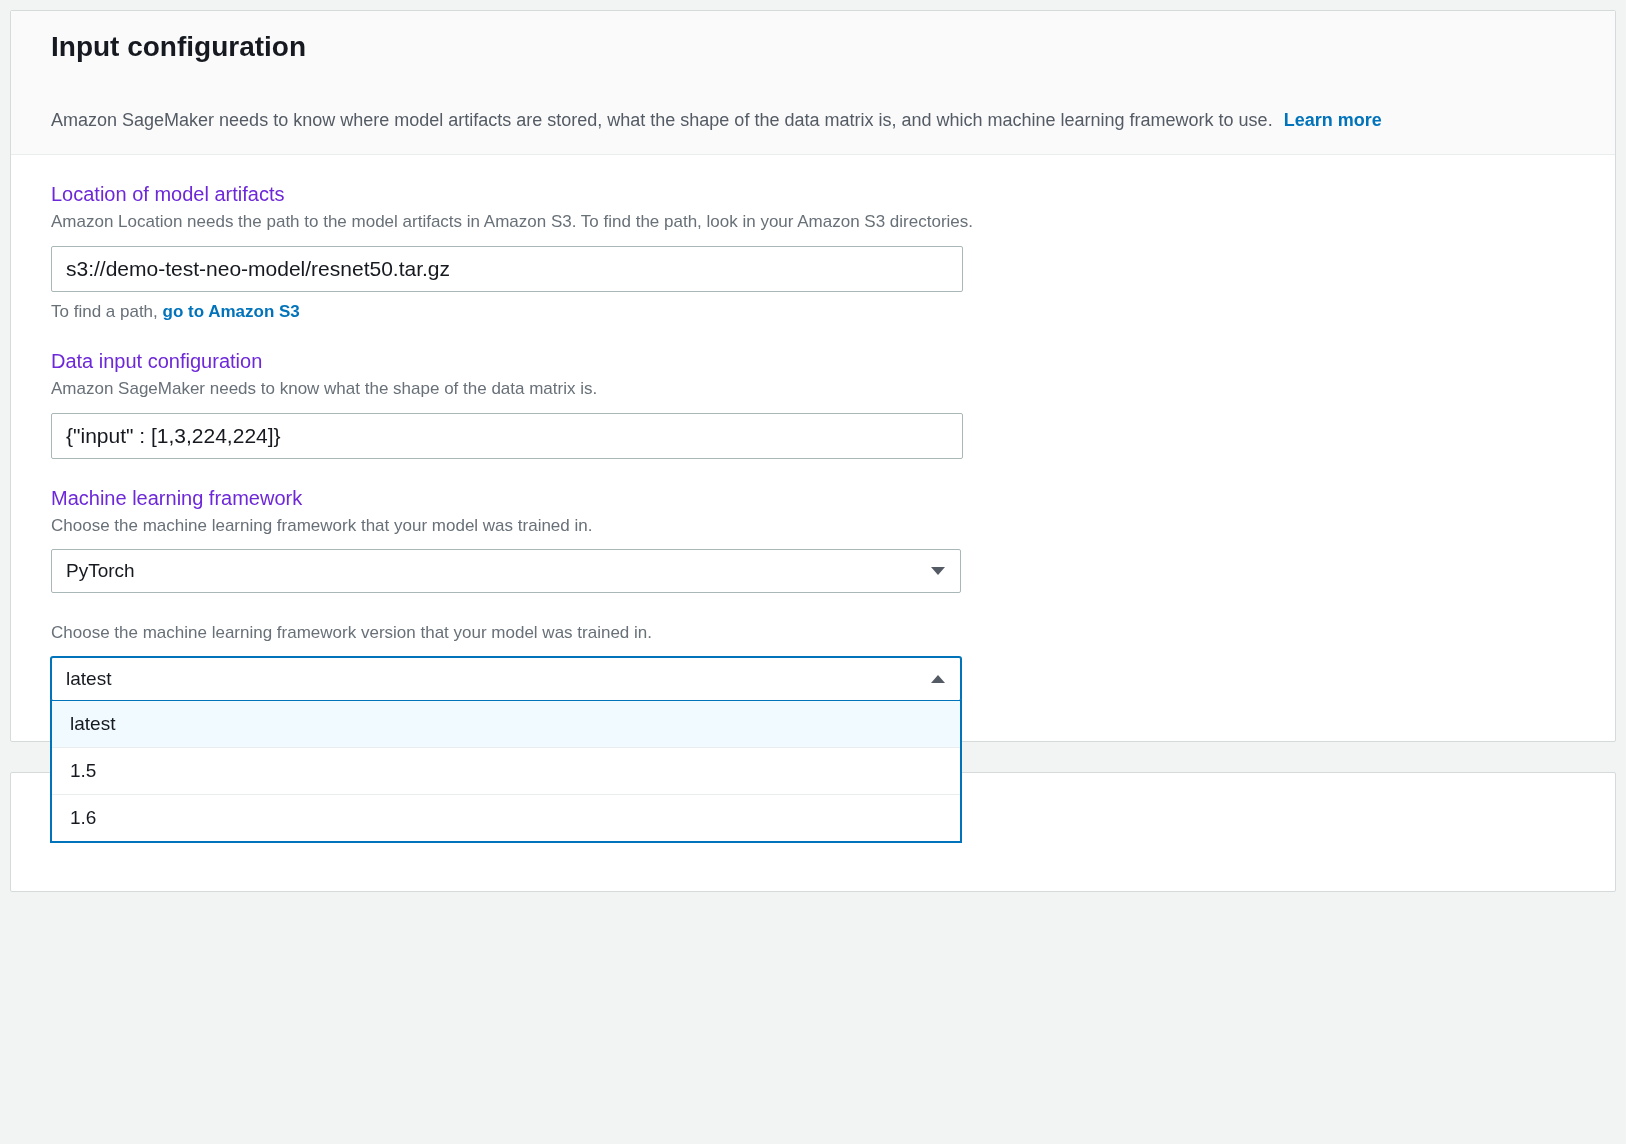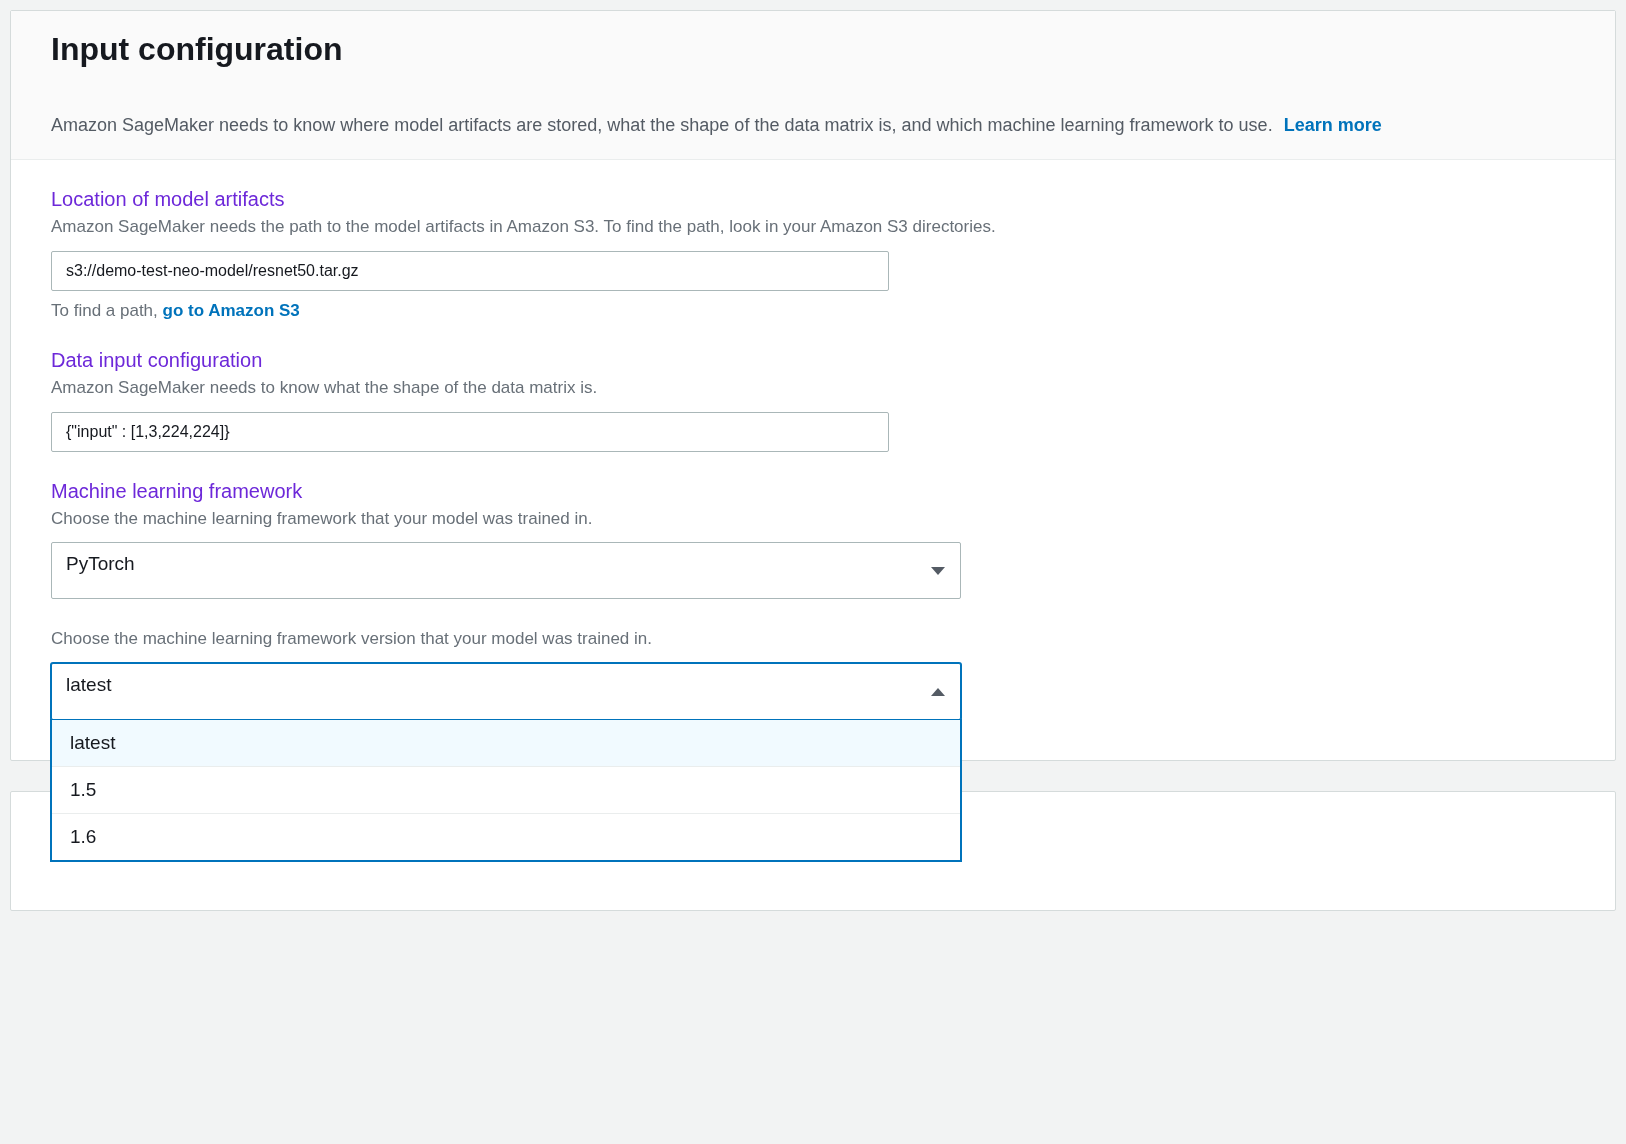--- a/index.html
+++ b/index.html
@@ -17,21 +17,21 @@
       background: #fff;
       border: 1px solid #d5dbdb;
       border-radius: 2px;
     }
     .panel-header {
       padding: 20px 40px 20px 40px;
       border-bottom: 1px solid #eaeded;
       background: #fafafa;
     }
     .panel-header h1 {
-      font-size: 32px;
+      font-size: 28px;
       font-weight: 700;
       color: #16191f;
       margin-bottom: 8px;
     }
     .panel-header .description {
       font-size: 18px;
       color: #545b64;
       line-height: 1.5;
       margin-top: 44px;
     }
@@ -54,24 +54,24 @@
       color: #6d28d9;
       margin-bottom: 4px;
     }
     .form-field .field-description {
       font-size: 17px;
       color: #687078;
       margin-bottom: 12px;
       line-height: 1.4;
     }
     .form-field input[type="text"] {
-      width: 838px;
+      width: 912px;
       max-width: 100%;
       padding: 10px 14px;
-      font-size: 16px;
+      font-size: 21px;
       border: 1px solid #aab7b8;
       border-radius: 2px;
       color: #16191f;
       background: #fff;
     }
     .field-hint {
       margin-top: 10px;
       font-size: 17px;
       color: #687078;
     }
@@ -80,21 +80,21 @@
       font-weight: 700;
       text-decoration: none;
     }
     .select-wrapper {
       position: relative;
       width: 910px;
       max-width: 100%;
     }
     .select-display {
       width: 100%;
-      padding: 10px 44px 23px 14px;
+      padding: 10px 44px 10px 14px;
       font-size: 19px;
       border: 1px solid #aab7b8;
       border-radius: 2px;
       color: #16191f;
       background: #fff;
       cursor: pointer;
       display: flex;
       align-items: center;
       justify-content: space-between;
     }
@@ -166,21 +166,21 @@
     <div class="description">
       <span>Amazon SageMaker needs to know where model artifacts are stored, what the shape of the data matrix is, and which machine learning framework to use.</span>
       <a href="#">Learn more</a>
     </div>
   </div>
 
   <div class="panel-body">
 
     <div class="form-field">
       <label class="field-label">Location of model artifacts</label>
-      <div class="field-description">Amazon SageMaker needs the path to the model artifacts in Amazon S3. To find the path, look in your Amazon S3 directories.</div>
+      <div class="field-description">Amazon Location needs the path to the model artifacts in Amazon S3. To find the path, look in your Amazon S3 directories.</div>
       <input type="text" value="s3://demo-test-neo-model/resnet50.tar.gz" style="">
       <div class="field-hint">
         <span>To find a path, </span><a href="#">go to Amazon S3</a>
       </div>
     </div>
 
     <div class="form-field">
       <label class="field-label">Data input configuration</label>
       <div class="field-description">Amazon SageMaker needs to know what the shape of the data matrix is.</div>
       <input type="text" value="{&quot;input&quot; : [1,3,224,224]}" style="">

